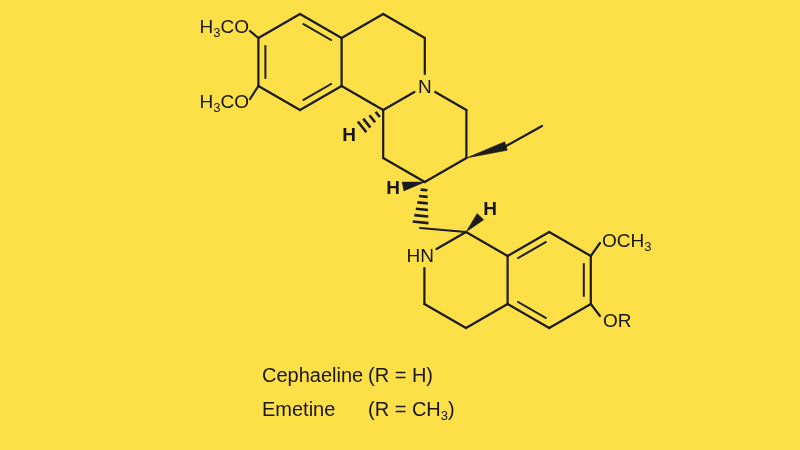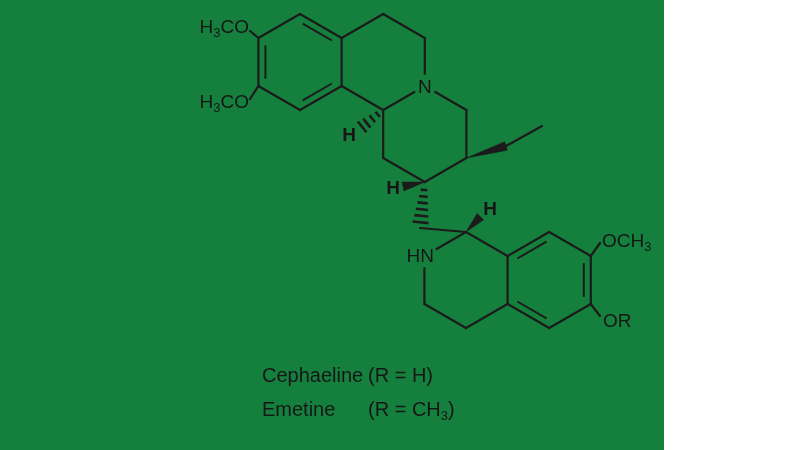--- a/index.html
+++ b/index.html
@@ -1,16 +1,16 @@
 <!DOCTYPE html>
 <html><head>
 <meta charset="utf-8">
 <style>
   html,body{margin:0;padding:0;background:#ffffff;}
-  .canvas{position:relative;width:664px;height:450px;background:#15803d;overflow:hidden;}
+  .canvas{position:relative;width:800px;height:450px;background:#fde047;overflow:hidden;}
   svg{display:block;}
   .bond{stroke:#1b1b1b;stroke-width:2.2;fill:none;stroke-linecap:round;}
   .inner{stroke:#1b1b1b;stroke-width:2;fill:none;}
   .wedge{fill:#1b1b1b;stroke:#1b1b1b;stroke-width:0.5;}
   .hash{stroke:#1b1b1b;stroke-width:2.6;stroke-linecap:butt;}
   text{font-family:"Liberation Sans","DejaVu Sans",sans-serif;fill:#161616;font-size:19px;}
   .sub{font-size:13px;}
   .stereo{font-weight:bold;}
   .caption{font-size:20px;}
 </style>

